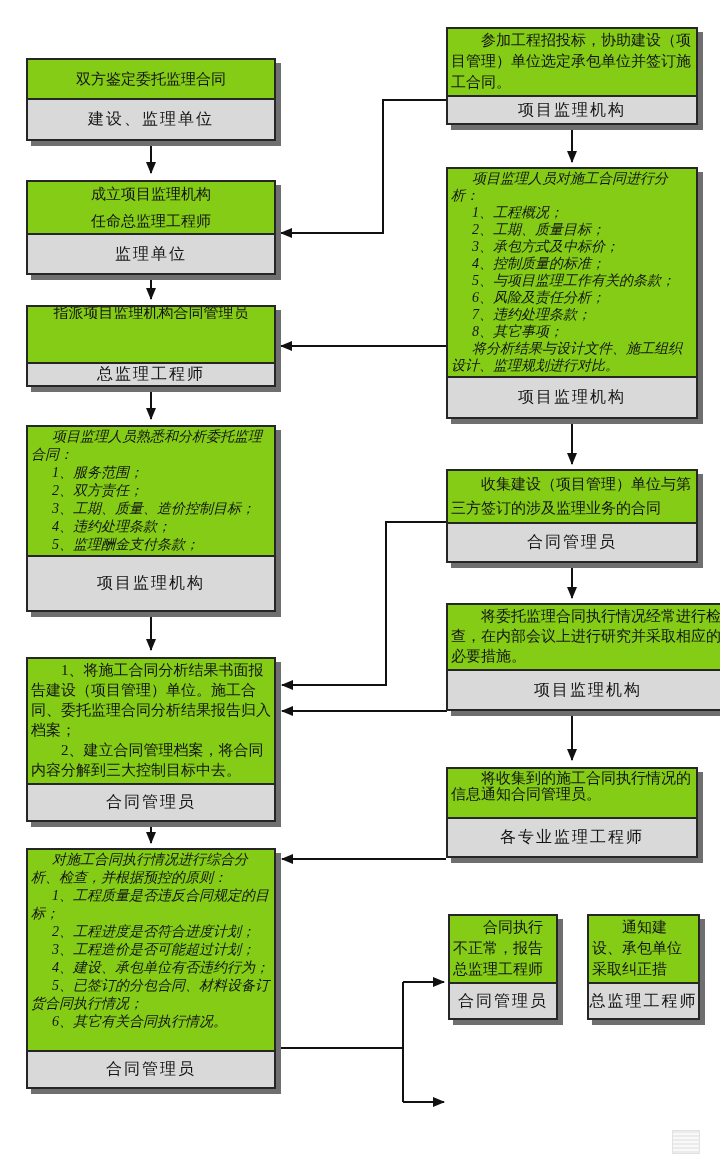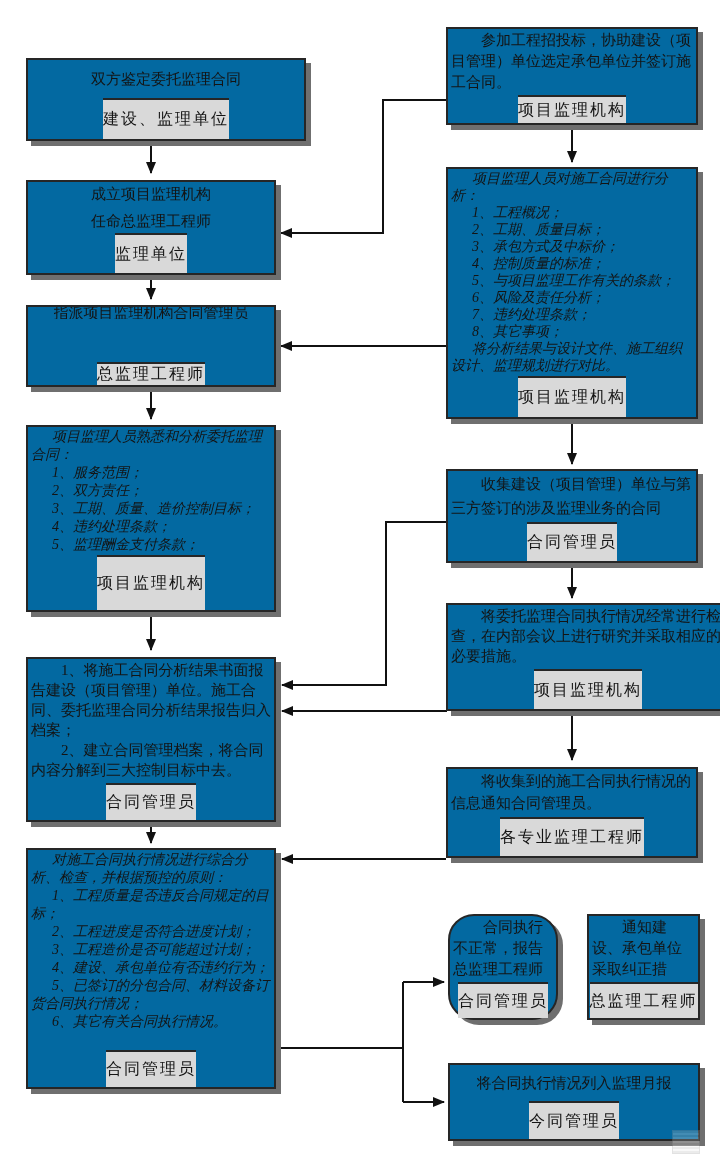--- a/index.html
+++ b/index.html
@@ -1,36 +1,36 @@
 <!DOCTYPE html>
 <html><head>
 <meta charset="utf-8">
 <style>
   html,body{margin:0;padding:0;background:#ffffff;}
   #canvas{
     position:relative;width:720px;height:1169px;background:#ffffff;overflow:hidden;
     font-family:"Liberation Serif","DejaVu Serif",serif;color:#141414;
   }
   .fbox{
-    position:absolute;box-sizing:border-box;border:2px solid #262626;background:#0369a1;
-    box-shadow:5px 5px 0 #6f6f6f;display:flex;flex-direction:column;align-items:center;
+    position:absolute;box-sizing:border-box;border:2px solid #262626;background:#84cc16;
+    box-shadow:5px 5px 0 #6f6f6f;display:flex;flex-direction:column;
   }
   .fbox .body{overflow:hidden;padding:1px 3px;box-sizing:border-box;}
   .fbox .body p{margin:0;text-indent:2em;text-align:left;}
   .fbox .body.ind15 p{text-indent:1.5em;}
   .fbox .body.center{display:flex;flex-direction:column;justify-content:center;align-items:center;padding:0;}
   .fbox .body.center p{text-indent:0;text-align:center;}
   .fbox .label{
     flex:1;border-top:2px solid #262626;background:#d9d9d9;display:flex;
     align-items:center;justify-content:center;font-size:16px;letter-spacing:2px;
   }
   .f15{font-size:15px;}
   .f14{font-size:14px;font-style:italic;}
   .lh17{line-height:17px;} .lh18{line-height:18px;} .lh20{line-height:20px;}
-  .lh21{line-height:21px;} .lh22{line-height:22px;font-family:Liberation Serif, serif;} .lh24{line-height:24px;}
+  .lh21{line-height:21px;} .lh22{line-height:16px;font-family:Liberation Serif, serif;} .lh24{line-height:24px;}
   .lh27{line-height:27px;}
   svg.connectors{position:absolute;left:0;top:0;pointer-events:none;}
   .watermark{
     position:absolute;left:672px;top:1130px;width:26px;height:22px;opacity:.28;
     border:1px solid #9a9a9a;background:
       repeating-linear-gradient(0deg,#bbb 0 2px,#e7e7e7 2px 4px);
   }
 </style>
 </head>
 <body>
@@ -62,21 +62,21 @@
       <line x1="447" y1="711" x2="282" y2="711" marker-end="url(#ah)"></line>
       <line x1="446" y1="859" x2="282" y2="859" marker-end="url(#ah)"></line>
 
       <line x1="279" y1="1048" x2="403" y2="1048"></line>
       <line x1="403" y1="982" x2="403" y2="1102"></line>
       <line x1="403" y1="982" x2="444" y2="982" marker-end="url(#ah)"></line>
       <line x1="403" y1="1102" x2="444" y2="1102" marker-end="url(#ah)"></line>
     </g>
   </svg>
 
-  <div class="fbox" style="left:26px;top:58px;width:280px;height:83px;">
+  <div class="fbox" style="left:26px;top:58px;width:250px;height:83px;">
     <div class="body center f15 lh21" style="height:38px;">
         <p>双方鉴定委托监理合同</p>
       </div>
     <div class="label">建设、监理单位</div>
   </div>
 
   <div class="fbox" style="left:26px;top:180px;width:250px;height:95px;">
     <div class="body center f15 lh27" style="height:51px;">
         <p>成立项目监理机构</p>
         <p>任命总监理工程师</p>
@@ -162,36 +162,30 @@
     <div class="label">项目监理机构</div>
   </div>
 
   <div class="fbox" style="left:446px;top:767px;width:252px;height:91px;">
     <div class="body f15 lh22" style="height:48px;">
         <p>将收集到的施工合同执行情况的信息通知合同管理员。</p>
       </div>
     <div class="label">各专业监理工程师</div>
   </div>
 
-  <div class="fbox" style="left:448px;top:914px;width:110px;height:106px;border-radius:26px;">
+  <div class="fbox" style="left:448px;top:914px;width:110px;height:106px;">
     <div class="body f15 lh21" style="height:66px;">
         <p>合同执行不正常，报告总监理工程师</p>
       </div>
     <div class="label">合同管理员</div>
   </div>
 
   <div class="fbox" style="left:587px;top:914px;width:113px;height:106px;">
     <div class="body f15 lh21" style="height:66px;">
         <p>通知建设、承包单位采取纠正措施。</p>
       </div>
     <div class="label">总监理工程师</div>
   </div>
 
-  <div class="fbox" style="left:448px;top:1063px;width:252px;height:78px;">
-    <div class="body center f15 lh21" style="height:36px;">
-        <p>将合同执行情况列入监理月报</p>
-      </div>
-    <div class="label">今同管理员</div>
-  </div>
 
   <div class="watermark"></div>
 
 </div>
 
 </body></html>

